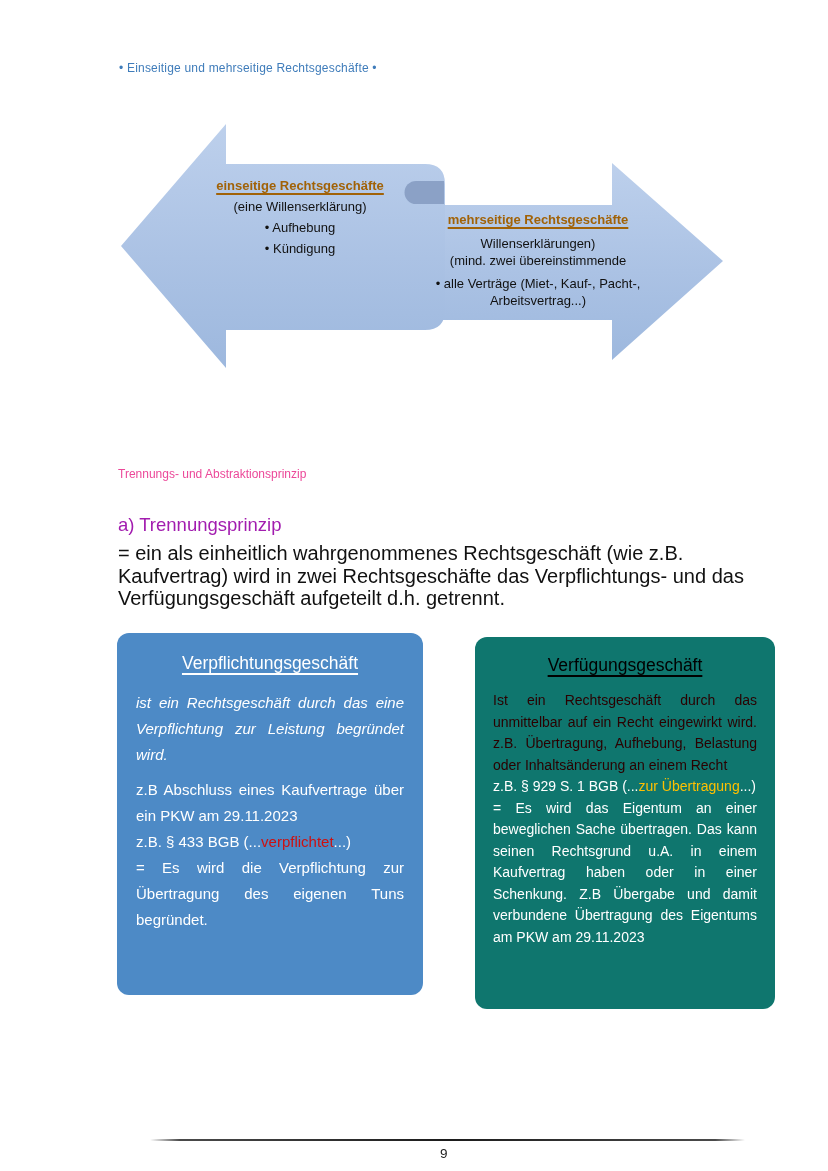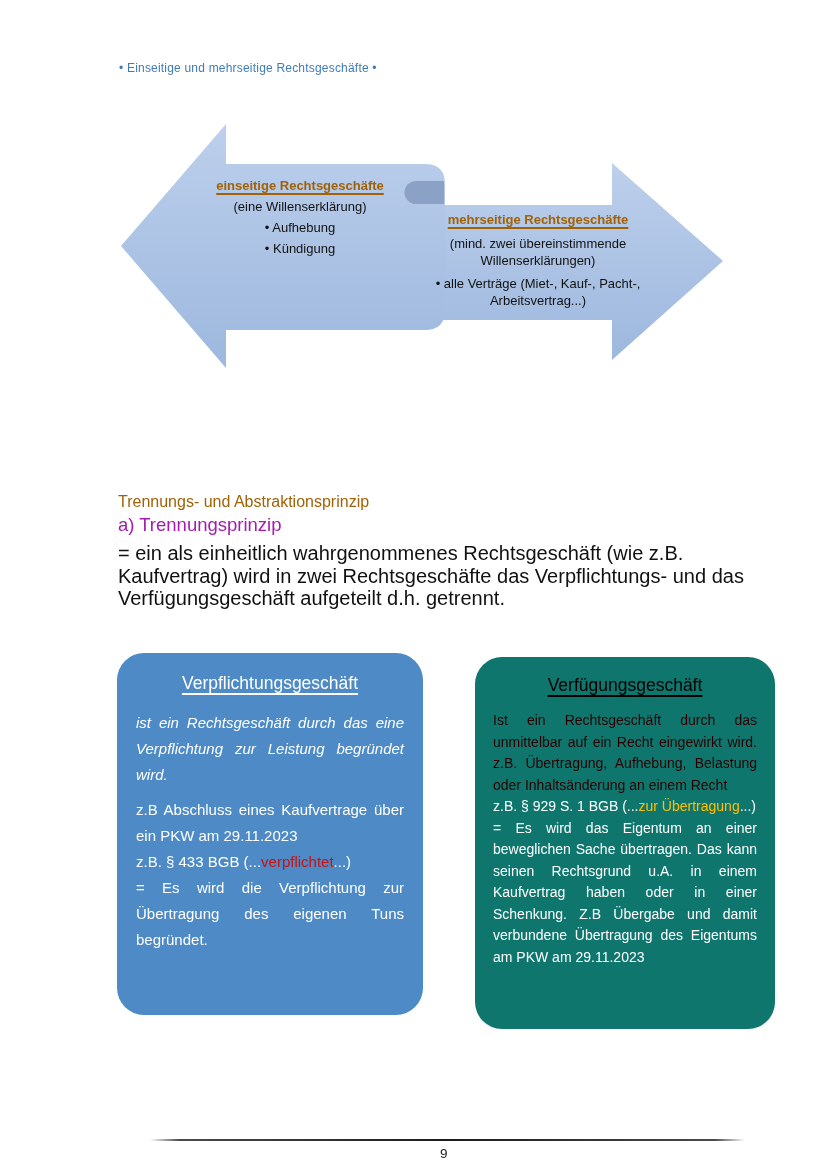--- a/index.html
+++ b/index.html
@@ -22,26 +22,26 @@
     color:#a16207;font-weight:bold;
     text-decoration:underline;text-underline-offset:3px;text-decoration-thickness:1.5px;
   }
   .la-block{left:175px;top:175px;width:250px;}
   .ra-block{left:418px;top:209px;width:240px;}
   .ra-block .sub,.ra-block .itm{line-height:16.5px;}
   .ra-block .hd{margin-bottom:6px;}
   .ra-block .itm{margin-top:7px;}
 
   
-  .h-main{left:118px;top:493px;font-size:16px;color:#a16207;}
+  .h-main{left:118px;top:467px;font-size:12px;color:#ec4899;}
   .h-sub{left:118px;top:514px;font-size:18.5px;color:#a21caf;}
   .intro{left:118px;top:542px;width:666px;font-size:20px;line-height:22.5px;color:#111;}
 
   
-  .box{border-radius:27px;box-sizing:border-box;margin-top:20px;}
+  .box{border-radius:12px;box-sizing:border-box;}
   .box-blue{
     left:117px;top:633px;width:306px;height:362px;
     background:#4d8ac6;padding:14px 19px;color:#ffffff;
   }
   .box-red{
     left:475px;top:637px;width:300px;height:372px;
     background:#0f766e;padding:12px 18px;color:#ffffff;
   }
   .box-title{
     text-align:center;font-size:17.5px;font-weight:500;
@@ -87,22 +87,22 @@
 
 <div class="abs arrow-label la-block">
   <div class="hd">einseitige Rechtsgeschäfte</div>
   <div class="sub">(eine Willenserklärung)</div>
   <div class="itm">• Aufhebung</div>
   <div class="itm">• Kündigung</div>
 </div>
 
 <div class="abs arrow-label ra-block">
   <div class="hd">mehrseitige Rechtsgeschäfte</div>
+  <div class="sub">Willenserklärungen)</div>
   <div class="sub">(mind. zwei übereinstimmende</div>
-  <div class="sub">Willenserklärungen)</div>
   <div class="itm">• alle Verträge (Miet-, Kauf-, Pacht-,</div>
   <div class="sub">Arbeitsvertrag...)</div>
 </div>
 
 <div class="abs h-main">Trennungs- und Abstraktionsprinzip</div>
 <div class="abs h-sub">a) Trennungsprinzip</div>
 <div class="abs intro">= ein als einheitlich wahrgenommenes Rechtsgeschäft (wie z.B. Kaufvertrag) wird in zwei Rechtsgeschäfte das Verpflichtungs- und das Verfügungsgeschäft aufgeteilt d.h. getrennt.</div>
 
 <div class="abs box box-blue">
   <div class="box-title">Verpflichtungsgeschäft</div>

